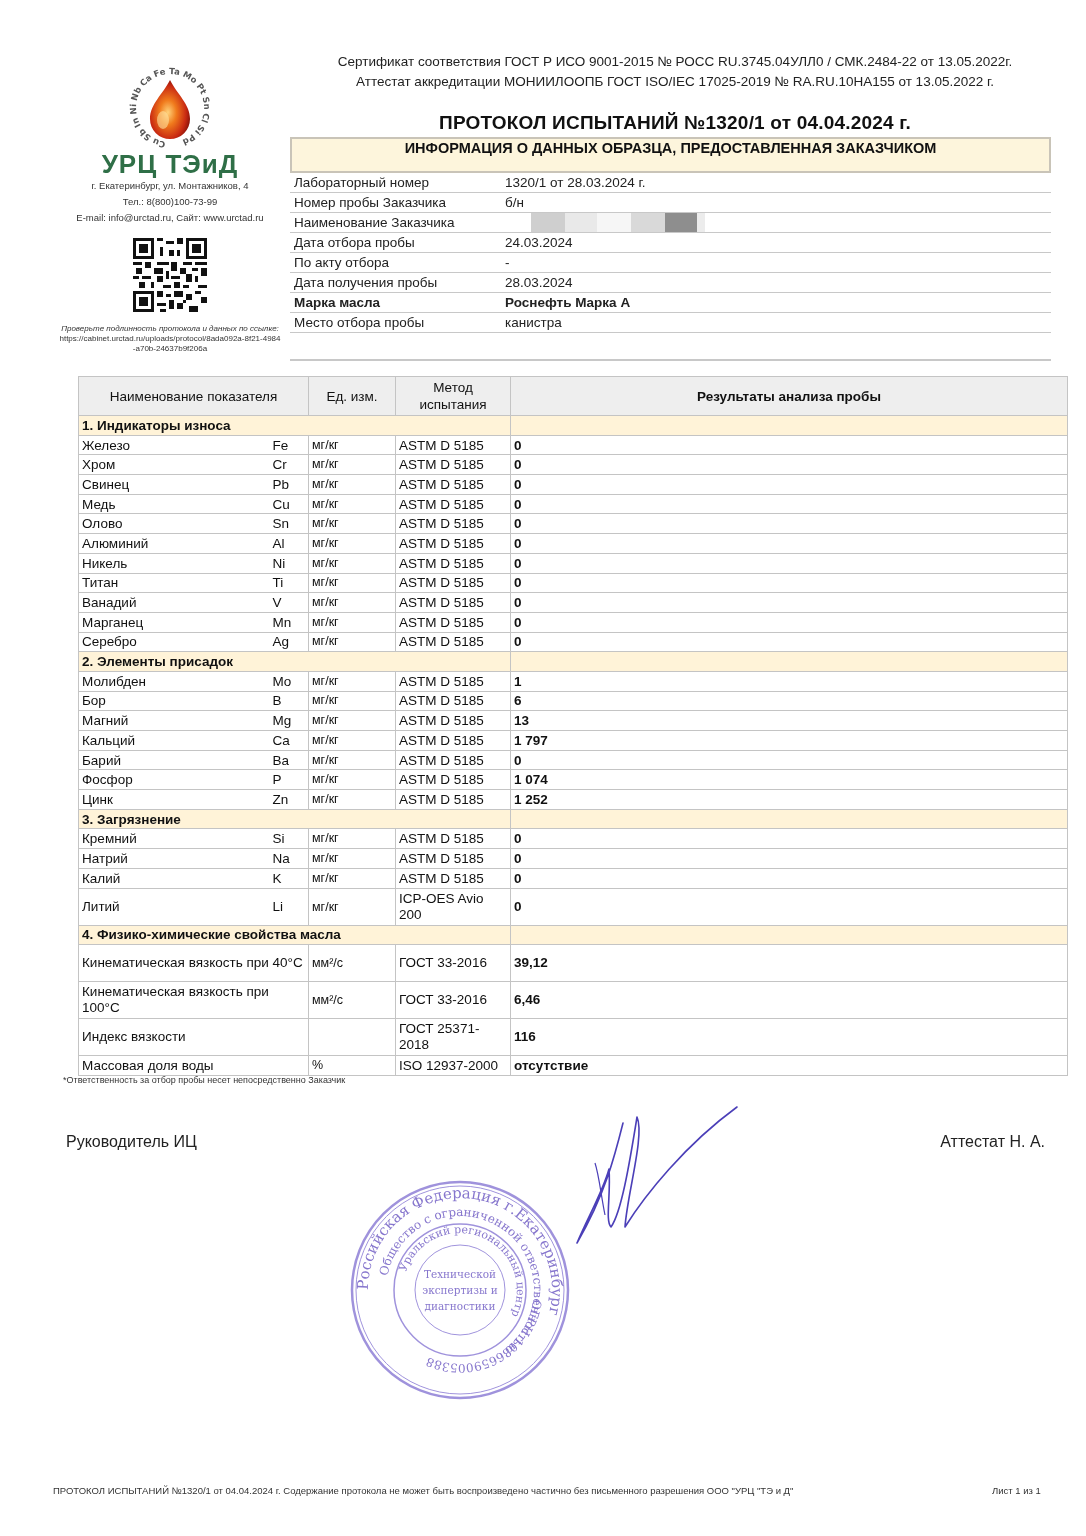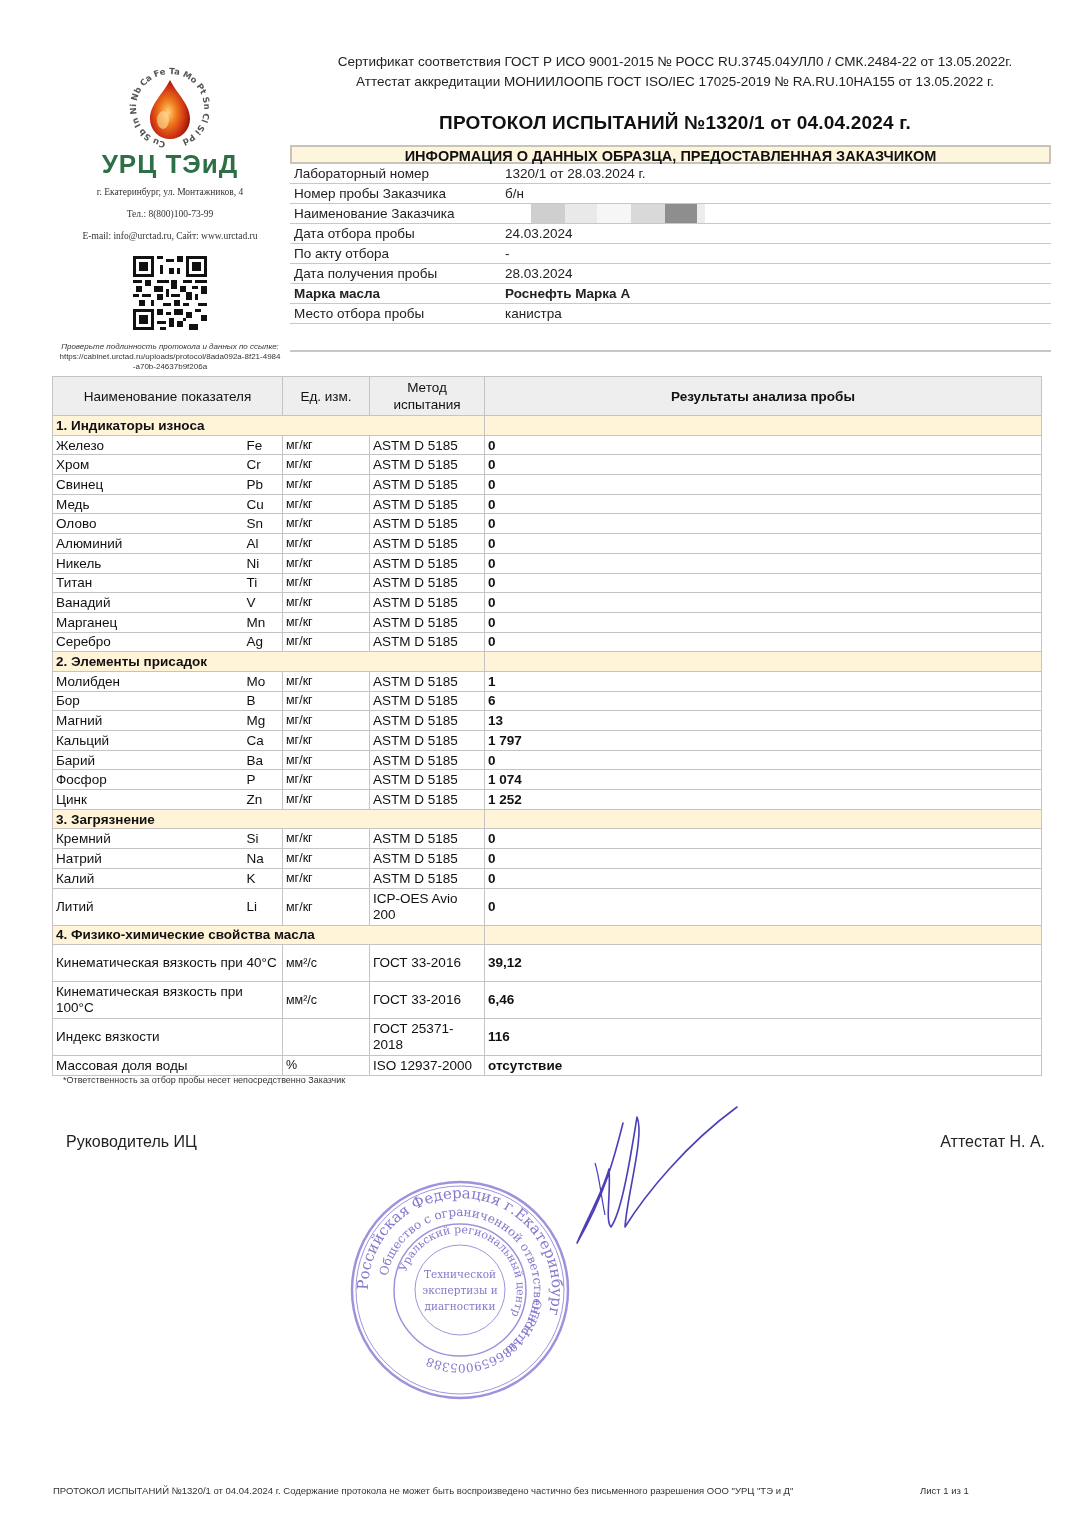--- a/index.html
+++ b/index.html
@@ -19,51 +19,51 @@
 
     
     .logo-block {
       position: absolute; left: 55px; top: 62px; width: 230px; text-align: center;
     }
     .logo-svg { display: block; margin: 0 auto; }
     .logo-title {
       font-size: 26px; font-weight: bold; color: #2f6f47; letter-spacing: 1px;
       margin-top: 0px; line-height: 24px;
     }
-    .logo-contact { font-size: 9.5px; line-height: 12px; color: #333; margin-top: 10px; font-family: Liberation Serif, serif; }
+    .logo-contact { font-size: 9.5px; line-height: 12px; color: #333; margin-top: 4px; }
     .qr-wrap { margin: 14px auto 0; width: 74px; height: 74px; }
     .verify-text { font-size: 8px; line-height: 10px; color: #333; margin-top: 12px; padding: 0 6px; font-style: italic; }
     .verify-link { font-size: 8px; line-height: 10px; color: #333; word-break: break-all; padding: 0 4px; }
 
     
     .protocol-title {
       position: absolute; left: 292px; top: 112px; width: 766px;
       text-align: center; font-size: 19px; font-weight: bold; letter-spacing: 0.2px;
     }
 
     
     .info-block { position: absolute; left: 290px; top: 137px; width: 761px; }
     .info-header {
       background: #fdf5dc; border: 2px solid #c9c4b8;
-      text-align: center; font-size: 14.5px; font-weight: bold; height: 19px; line-height: 19px; margin-top: 8px;
+      text-align: center; font-size: 14.5px; font-weight: bold; height: 36px; line-height: 19px;
     }
     .info-row {
       display: flex; height: 20px; line-height: 19px; font-size: 13.5px;
       border-bottom: 1.5px solid #c8c8c8;
     }
     .info-row.bold { font-weight: bold; }
     .info-row .k { width: 215px; padding-left: 4px; color: #222; }
     .info-row .v { flex: 1; color: #222; }
     .info-row.empty { height: 28px; border-bottom: 2px solid #c8c8c8; }
     .redact { display: inline-flex; height: 19px; vertical-align: top; margin-left: 26px; }
     .redact span { display: inline-block; height: 19px; }
 
     
     .results {
-      position: absolute; left: 52px; top: 376px; width: 989px;
+      position: absolute; left: 78px; top: 376px; width: 989px;
       border-collapse: collapse; font-size: 13.5px; table-layout: fixed; border-radius: 32px;
     }
     .results td, .results th {
       border: 1.5px solid #c4c4c4; padding: 0 3px; height: 19.7px; line-height: 17px;
       vertical-align: middle; color: #111;
     }
     .results th { background: #eeeeee; font-weight: normal; text-align: center; height: 39px; }
     .results th.res-head { font-weight: bold; margin-top: 7px; }
     .results tr.section td { background: #fff3d8; font-weight: bold; }
     .results td.sym { border-left: none; text-align: left; padding-left: 2px; }
@@ -75,21 +75,21 @@
     .footnote { position: absolute; left: 63px; top: 1075px; font-size: 9px; color: #333; }
 
     
     .sign-role { position: absolute; left: 66px; top: 1133px; font-size: 16px; color: #222; }
     .sign-name { position: absolute; right: 41px; top: 1133px; font-size: 16px; color: #222; }
     .signature { position: absolute; left: 565px; top: 1095px; }
     .stamp { position: absolute; left: 345px; top: 1175px; }
 
     
     .footer-left { position: absolute; left: 53px; top: 1485px; font-size: 9.5px; color: #333; }
-    .footer-right { position: absolute; left: 920px; top: 1485px; font-size: 9.5px; color: #333; }
+    .footer-right { position: absolute; left: 992px; top: 1485px; font-size: 9.5px; color: #333; }
   </style>
 </head>
 <body>
 
 <div class="cert-lines">
   <div>Сертификат соответствия ГОСТ Р ИСО 9001-2015 № РОСС RU.3745.04УЛЛ0 / СМК.2484-22 от 13.05.2022г.</div>
   <div>Аттестат аккредитации МОНИИЛООПБ ГОСТ ISO/IEC 17025-2019 № RA.RU.10НА155 от 13.05.2022 г.</div>
 </div>
 
 <div class="logo-block">

